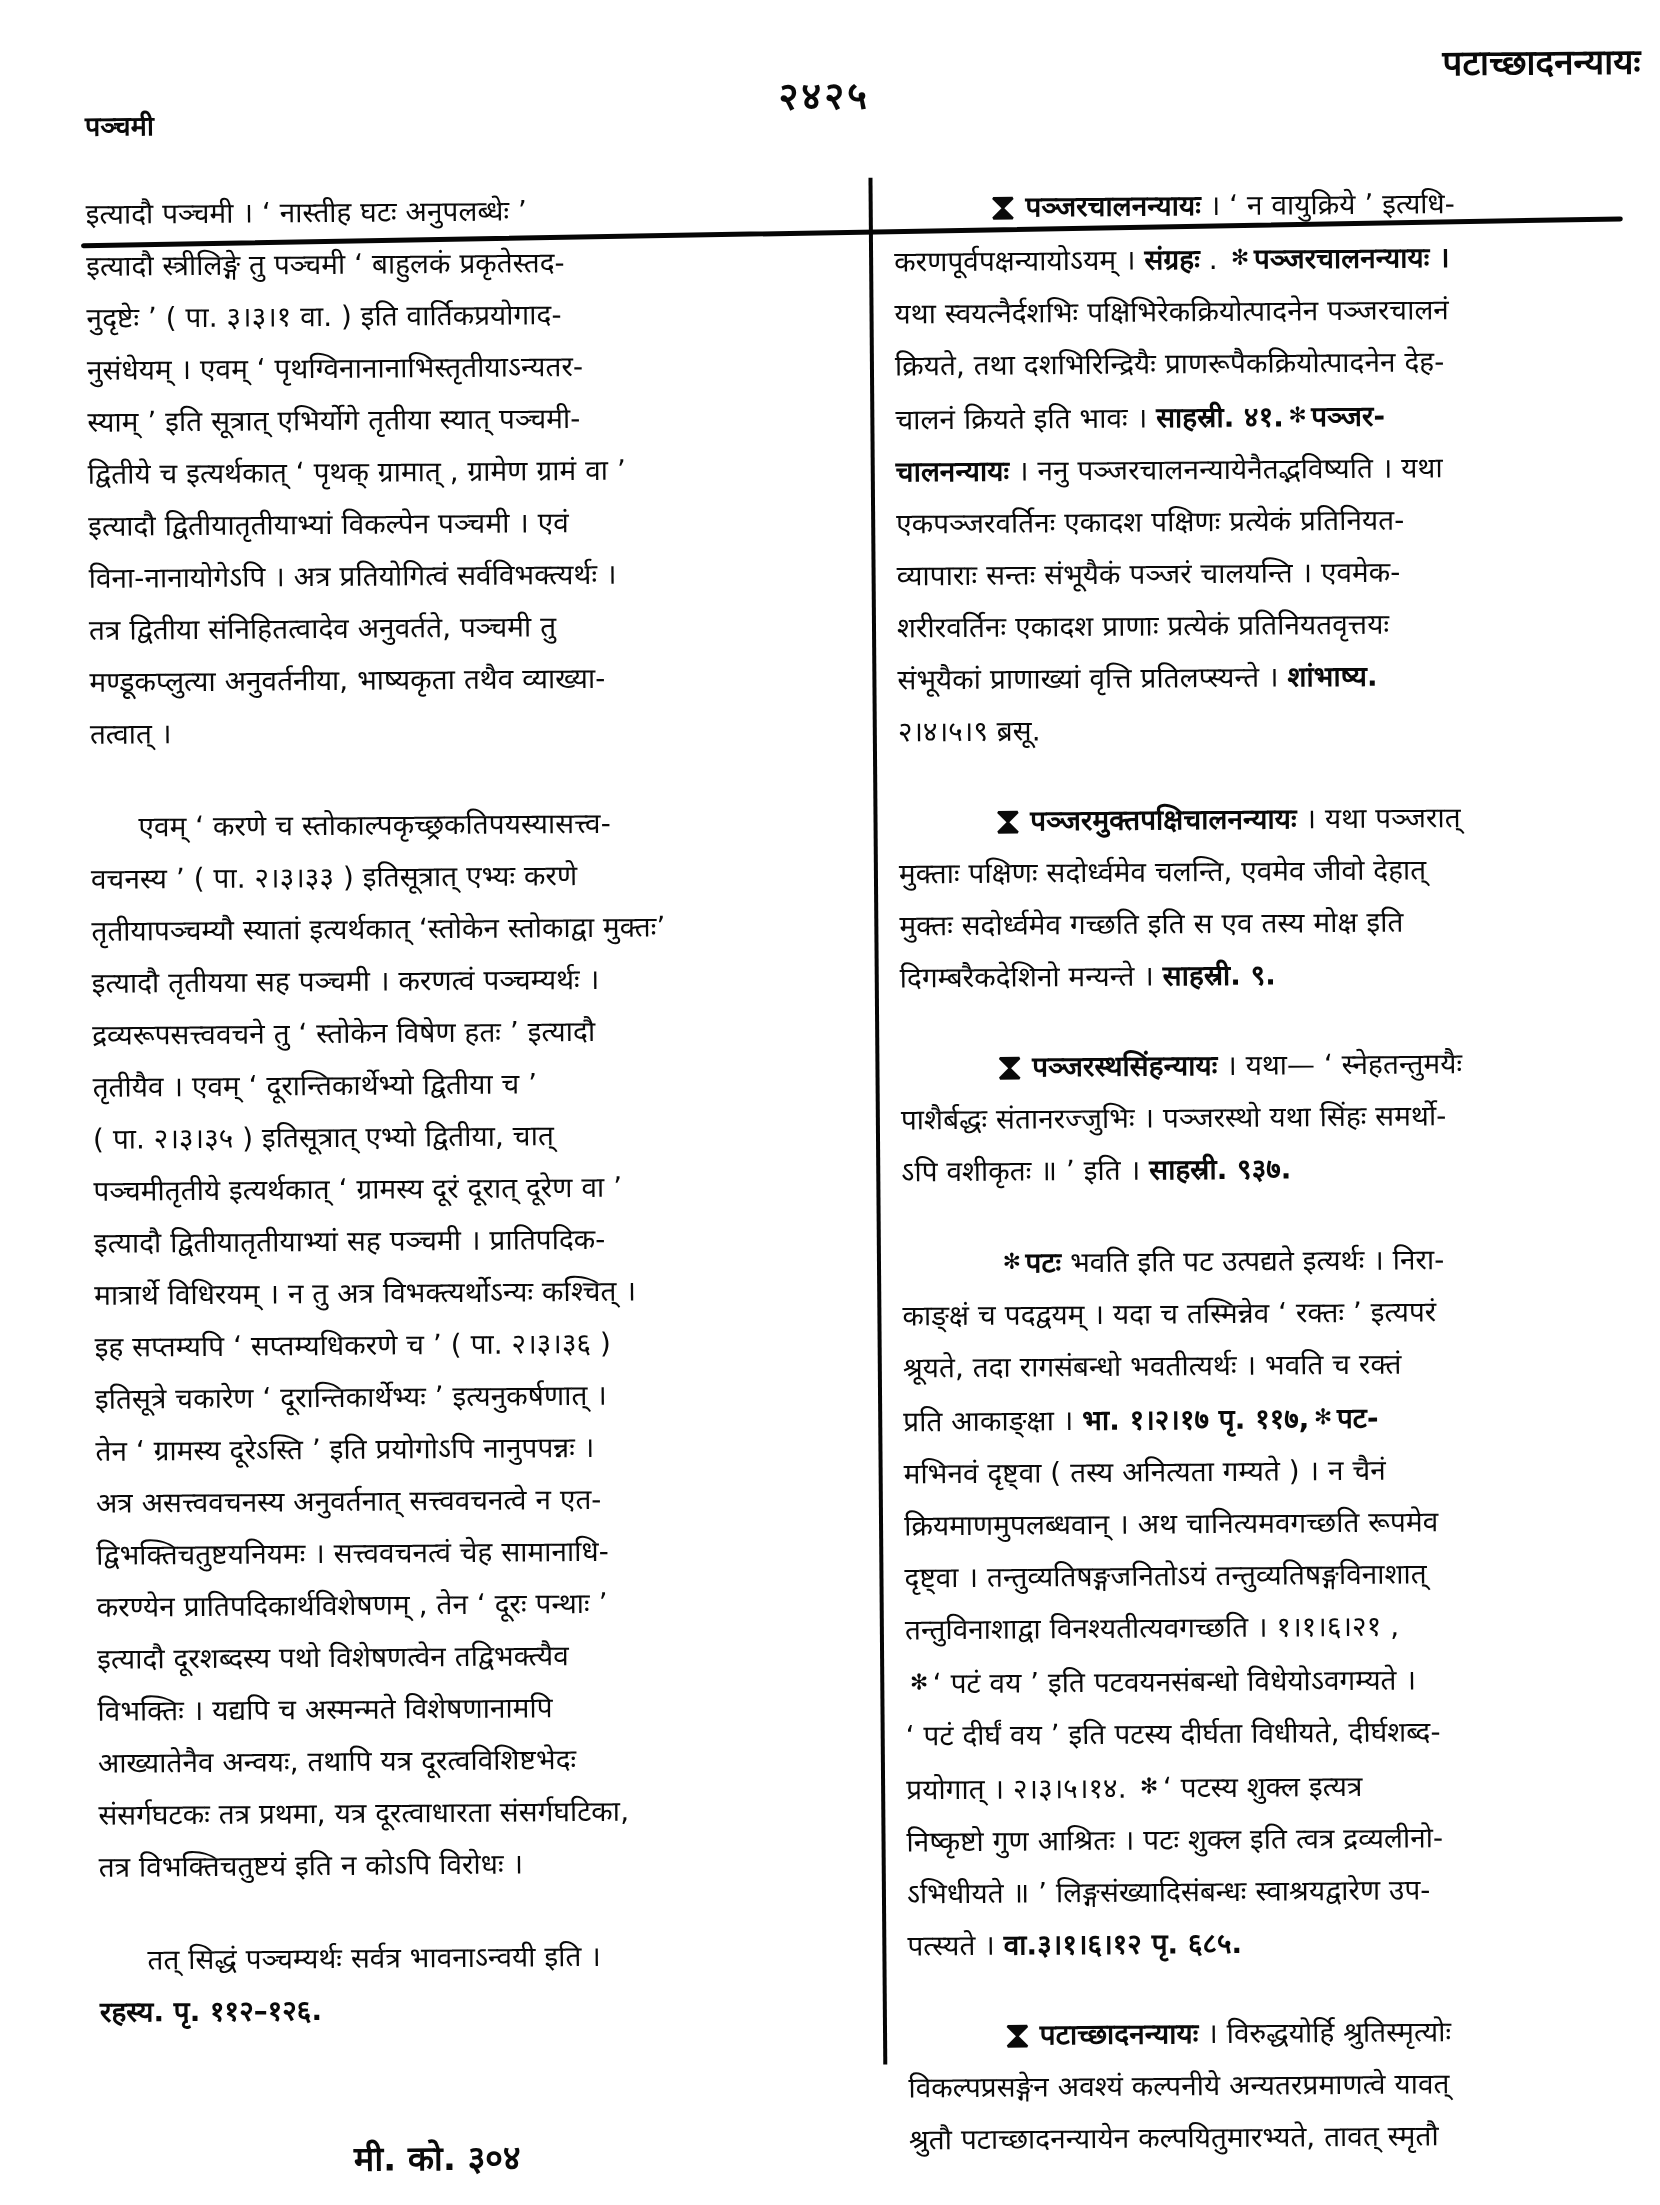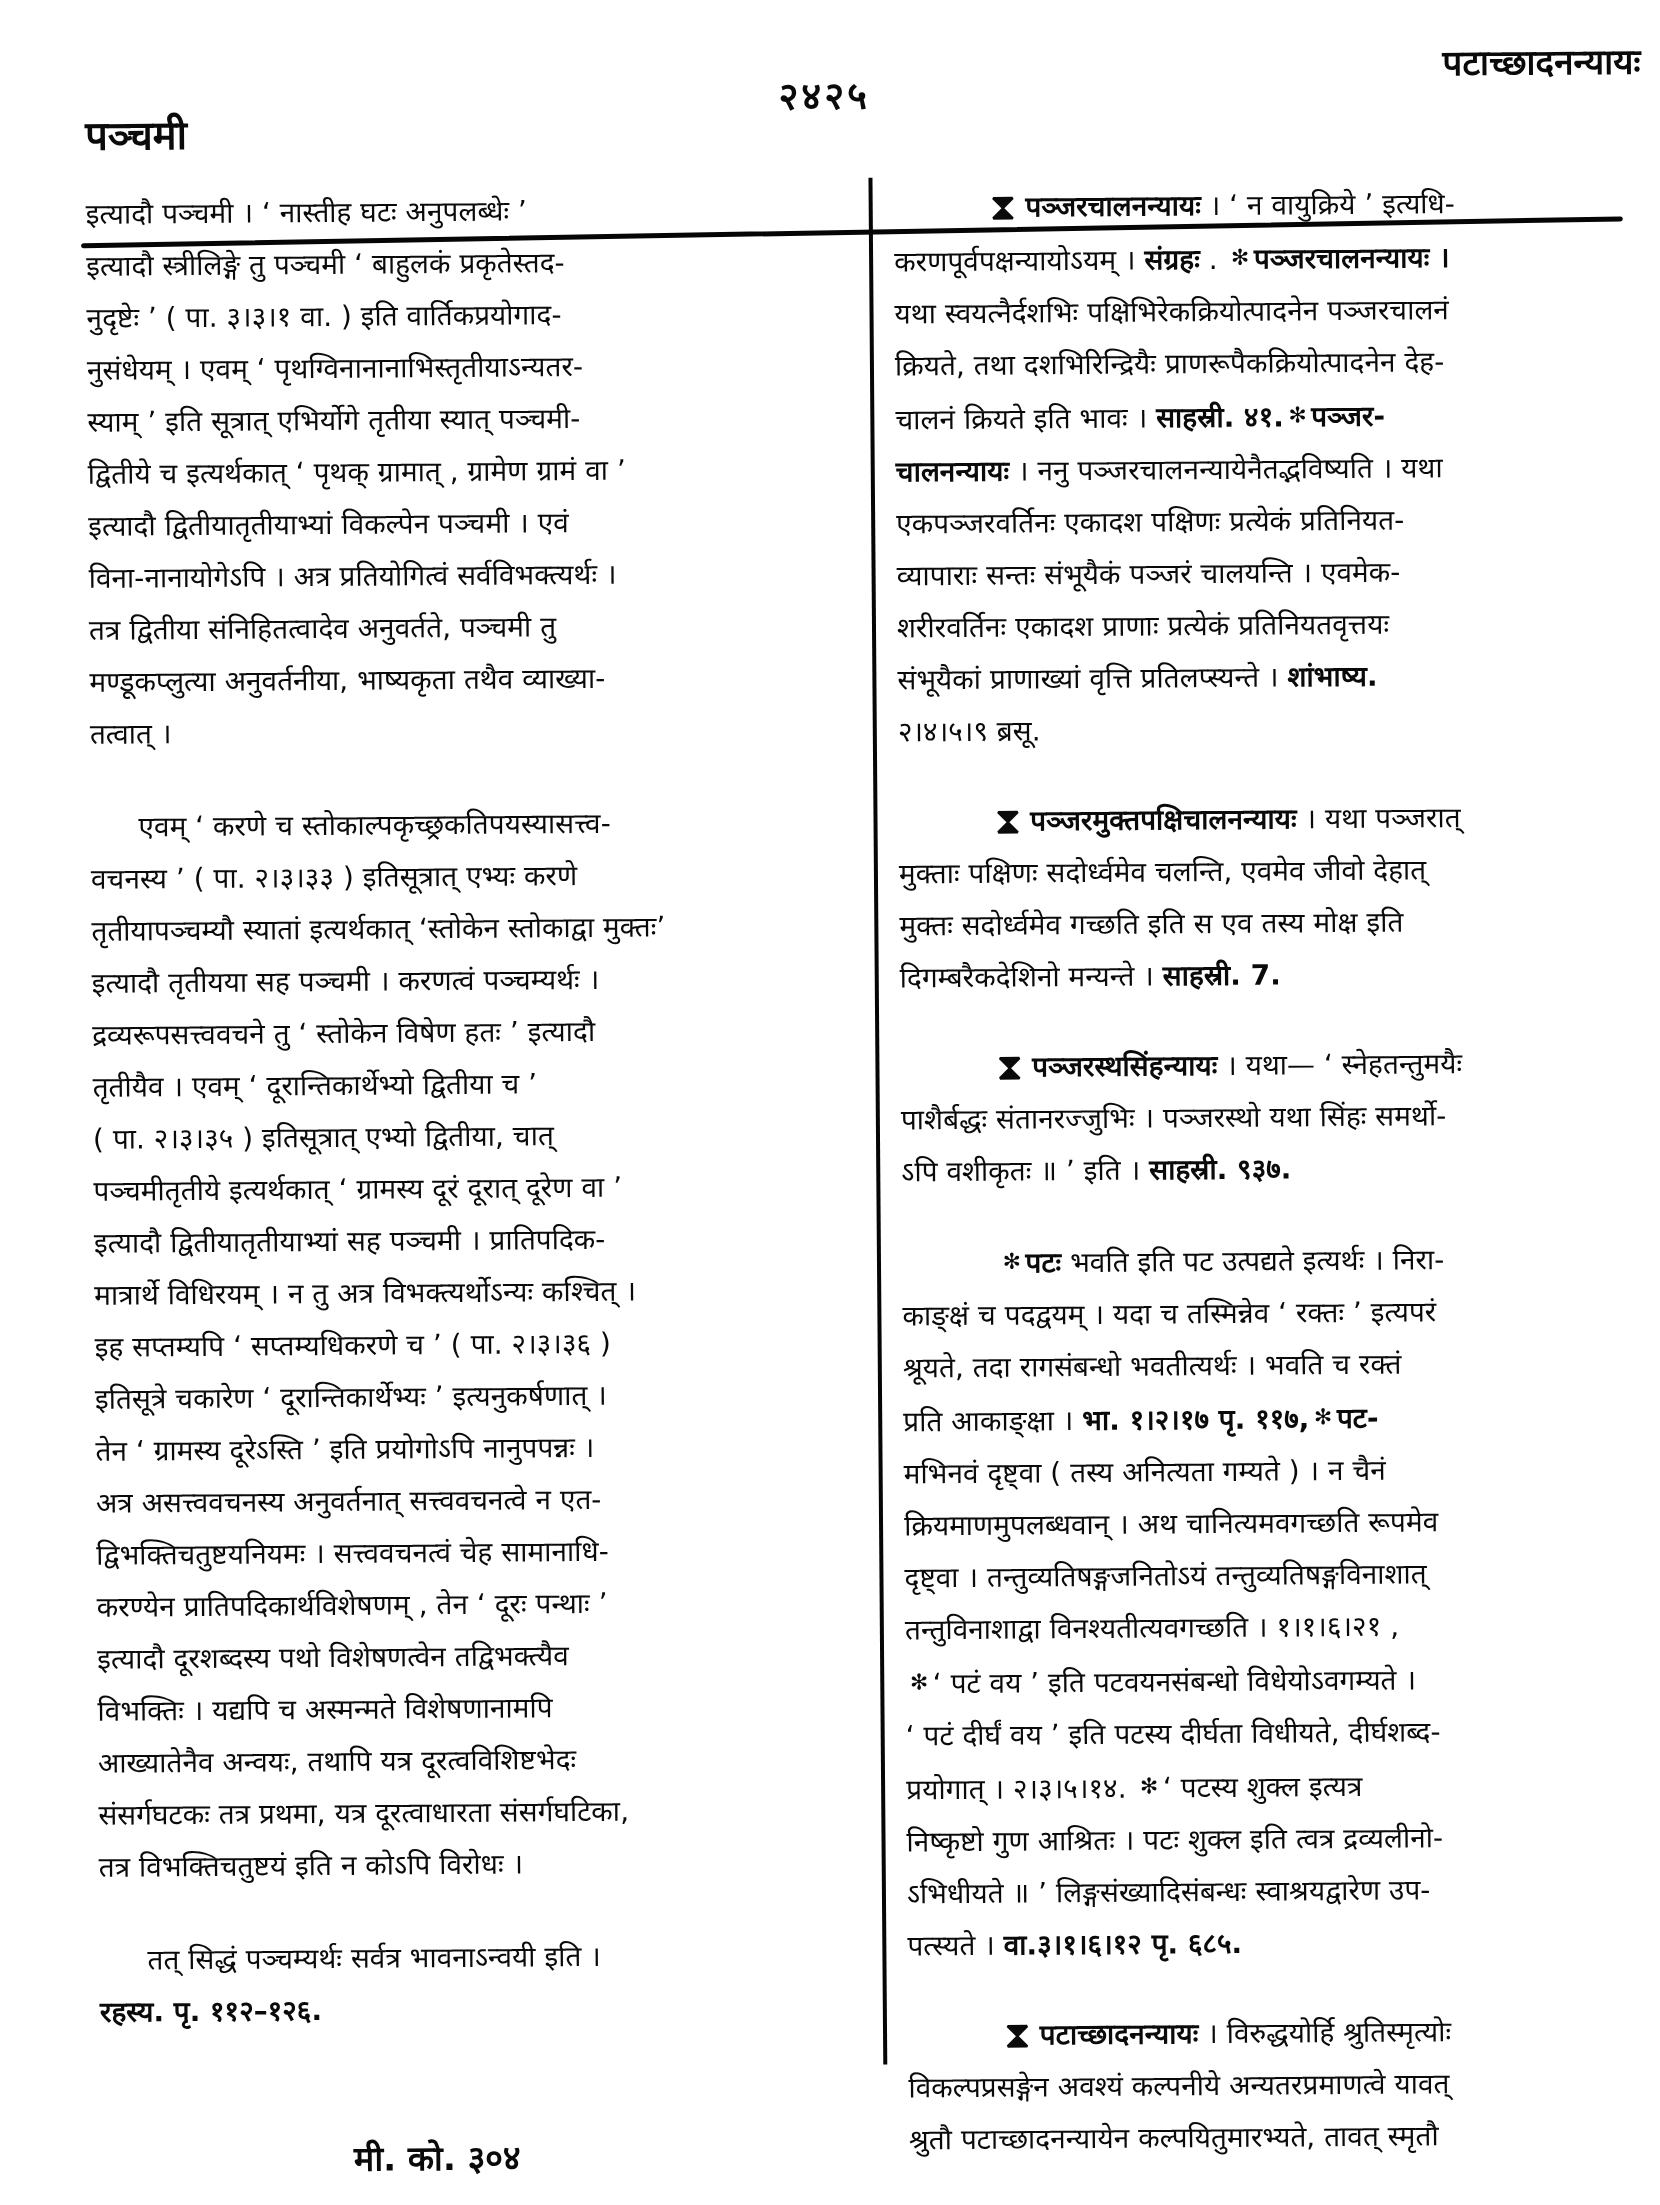--- a/index.html
+++ b/index.html
@@ -5,21 +5,21 @@
 <style>
   html,body { margin:0; padding:0; background:#ffffff; }
   .page {
     position:relative; width:1661px; height:2205px;
     background:#ffffff; color:#0a0a0a; overflow:hidden;
     font-family:"DejaVu Sans", sans-serif;
   }
   .scan { position:absolute; inset:0; transform:rotate(-0.45deg); transform-origin:50% 40%; }
 
   
-  .hdr-left  { position:absolute; left:91px;  top:101px; font-size:40px; font-weight:700; }
+  .hdr-left  { position:absolute; left:91px;  top:101px; font-size:27px; font-weight:700; }
   .hdr-num   { position:absolute; left:0; right:0; top:68px; text-align:center; font-size:38px; font-weight:600; letter-spacing:3.1px; }
   .hdr-right { position:absolute; right:14px; top:43px; font-size:35px; font-weight:700; }
   .header-rule {
     position:absolute; left:86px; top:230px; width:1542px; height:5.4px;
     background:#050505; border-radius:3.1px; transform:rotate(-0.55deg);
   }
 
   
   .col { position:absolute; top:183px; font-size:28px; line-height:52px; font-weight:500; }
   .col-left  { left:91px;  width:773px; }
@@ -109,21 +109,21 @@
           <div class="line"><span>एकपञ्जरवर्तिनः एकादश पक्षिणः प्रत्येकं प्रतिनियत-</span></div>
           <div class="line"><span>व्यापाराः सन्तः संभूयैकं पञ्जरं चालयन्ति । एवमेक-</span></div>
           <div class="line"><span>शरीरवर्तिनः एकादश प्राणाः प्रत्येकं प्रतिनियतवृत्तयः</span></div>
           <div class="line"><span>संभूयैकां प्राणाख्यां वृत्ति प्रतिलप्स्यन्ते । </span><span class="bold">शांभाष्य.</span></div>
           <div class="line"><span>२।४।५।९ ब्रसू.</span></div>
         </div>
         <div class="para indent">
           <div class="line"><span class="icon-orn">⧗</span><span class="bold">पञ्जरमुक्तपक्षिचालनन्यायः</span><span> । यथा पञ्जरात्</span></div>
           <div class="line"><span>मुक्ताः पक्षिणः सदोर्ध्वमेव चलन्ति, एवमेव जीवो देहात्</span></div>
           <div class="line"><span>मुक्तः सदोर्ध्वमेव गच्छति इति स एव तस्य मोक्ष इति</span></div>
-          <div class="line"><span>दिगम्बरैकदेशिनो मन्यन्ते । </span><span class="bold">साहस्री. 7.</span></div>
+          <div class="line"><span>दिगम्बरैकदेशिनो मन्यन्ते । </span><span class="bold">साहस्री. ९.</span></div>
         </div>
         <div class="para indent">
           <div class="line"><span class="icon-orn">⧗</span><span class="bold">पञ्जरस्थसिंहन्यायः</span><span> । यथा— ‘ स्नेहतन्तुमयैः</span></div>
           <div class="line"><span>पाशैर्बद्धः संतानरज्जुभिः । पञ्जरस्थो यथा सिंहः समर्थो-</span></div>
           <div class="line"><span>ऽपि वशीकृतः ॥ ’ इति । </span><span class="bold">साहस्री. ९३७.</span></div>
         </div>
         <div class="para indent">
           <div class="line"><span class="icon-star">✻</span><span class="bold">पटः</span><span> भवति इति पट उत्पद्यते इत्यर्थः । निरा-</span></div>
           <div class="line"><span>काङ्क्षं च पदद्वयम् । यदा च तस्मिन्नेव ‘ रक्तः ’ इत्यपरं</span></div>
           <div class="line"><span>श्रूयते, तदा रागसंबन्धो भवतीत्यर्थः । भवति च रक्तं</span></div>

